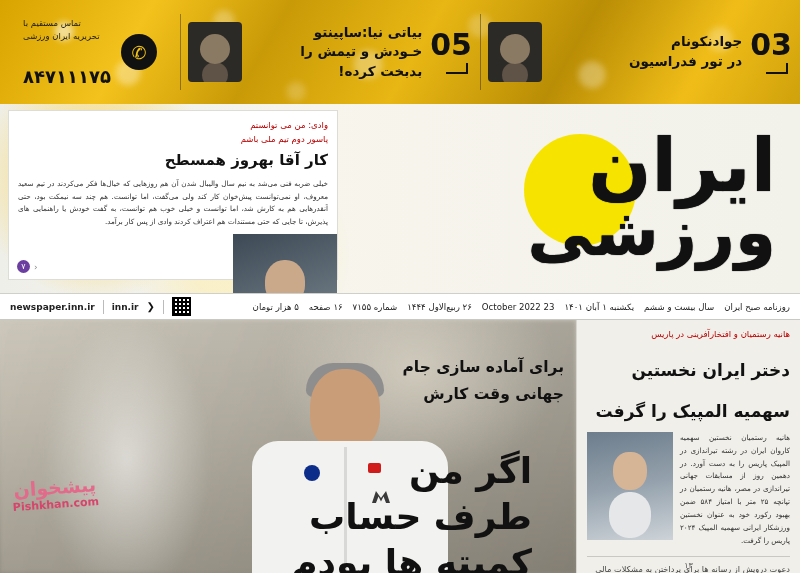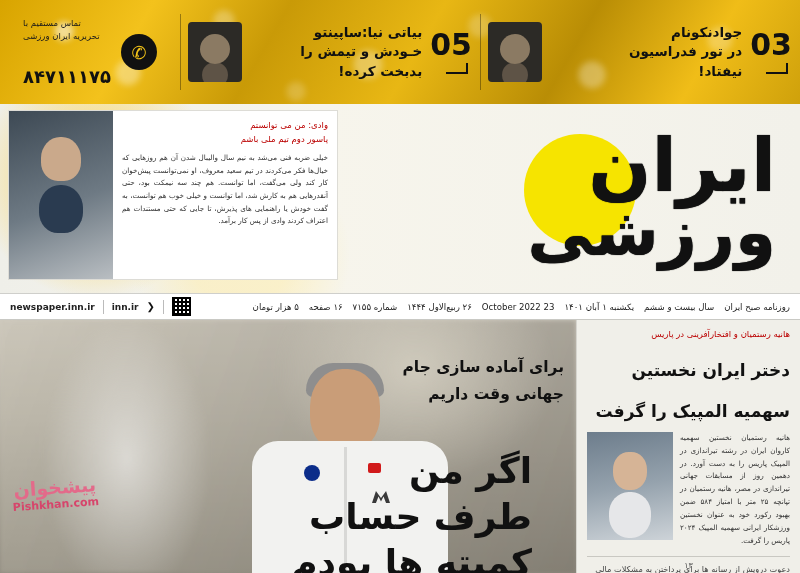--- a/index.html
+++ b/index.html
@@ -132,21 +132,21 @@
     text-shadow: 0 0 1px #000;
   }
   .logo-l2 { font-size: 66px; margin-top: 2px; }
 
   
   .mast-article {
     position: absolute; left: 8px; top: 6px;
     width: 330px; height: 170px;
     background: #ffffff;
     border: 1px solid #dddcd6;
-    display: flex; 
+    display: flex; flex-direction: column;
   }
   .ma-photo {
     width: 104px; height: 100%;
     background: linear-gradient(160deg,#3d4954 0%, #6e7a84 55%, #b9bec2 100%);
     position: relative; overflow: hidden; flex: 0 0 auto;
   }
   .ma-photo::after {
     content: ""; position: absolute; left: 50%; top: 26px;
     width: 40px; height: 44px; border-radius: 48% 48% 42% 42%;
     background: #caa98b; transform: translateX(-50%);
@@ -347,21 +347,20 @@
       <div class="hb-photo"></div>
     </div>
 
     <div class="banner-sep" style="left:480px;"></div>
 
     <div class="banner-block head-block hb-03">
       <div class="hb-num">03</div>
       <div class="hb-text">
         <div>جوادنکونام</div>
         <div>در تور فدراسیون</div>
-        <div>نیفتاد!</div>
       </div>
       <div class="hb-photo"></div>
     </div>
   </div>
 
   <div class="shadow-top"></div>
 
   <div class="masthead">
     <div class="mast-bg"></div>
 
@@ -370,20 +369,21 @@
       <div class="logo-text">
         <div>ایران</div>
         <div class="logo-l2">ورزشی</div>
       </div>
     </div>
 
     <div class="mast-article">
       <div class="ma-text">
         <div class="ma-kicker">وادی: من می توانستم</div>
         <div class="ma-kicker">پاسور دوم تیم ملی باشم</div>
+        <div class="ma-title">کار آقا بهروز همسطح</div>
         <div class="ma-body">خیلی ضربه فنی می‌شد به نیم سال والیبال شدن آن هم روزهایی که خیال‌ها فکر می‌کردند در تیم سعید معروف، او نمی‌توانست پیش‌خوان کار کند ولی می‌گفت، اما توانست. هم چند سه نیمکت بود، حتی آنقدرهایی هم به کارش شد، اما توانست و خیلی خوب هم توانست، به گفت خودش یا راهنمایی های پذیرش، تا جایی که حتی مستندات هم اعتراف کردند وادی از پس کار برآمد.</div>
         <div class="ma-more">
           <span class="chev">‹</span>
           <span class="dot-purple">۷</span>
         </div>
       </div>
       <div class="ma-photo"></div>
     </div>
   </div>
 
@@ -423,21 +423,21 @@
       </div>
 
       <div class="watermark">
         <div class="wm-fa">پیشخوان</div>
         <div class="wm-en">Pishkhan.com</div>
       </div>
     </div>
 
     <div class="lower-kicker">
       <div>برای آماده سازی جام</div>
-      <div>جهانی وقت داریم</div>
+      <div>جهانی وقت کارش</div>
     </div>
 
     <div class="lower-head">
       <div>اگر من</div>
       <div>طرف حساب</div>
       <div>کمیته ها بودم</div>
     </div>
 
     <div class="right-col">
       <div class="rc-kicker">هانیه رستمیان و افتخارآفرینی در پاریس</div>

